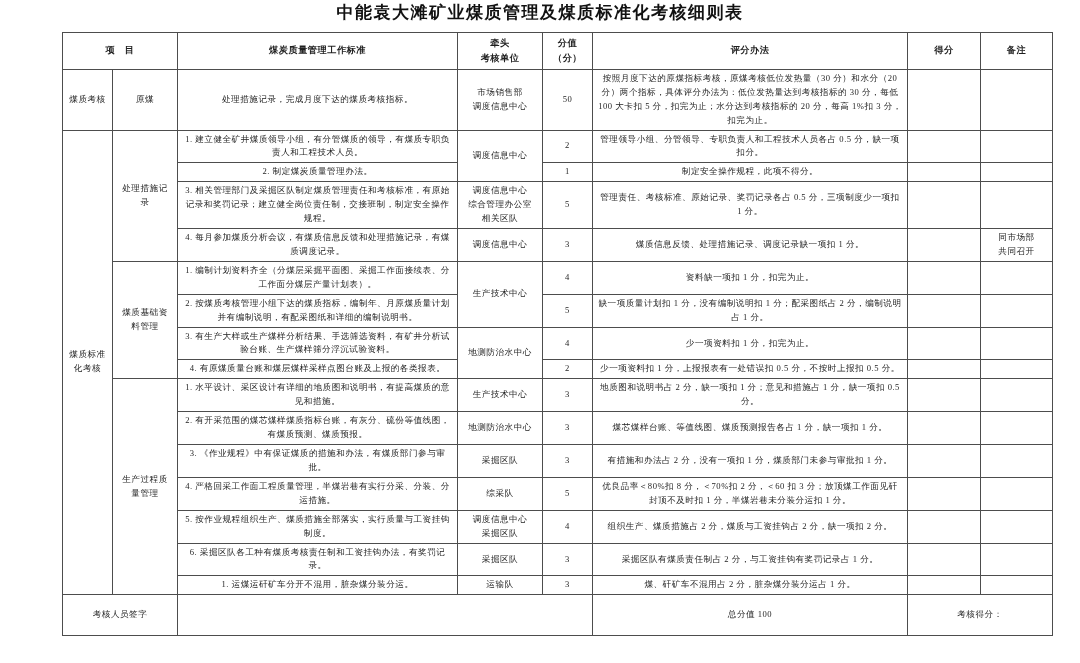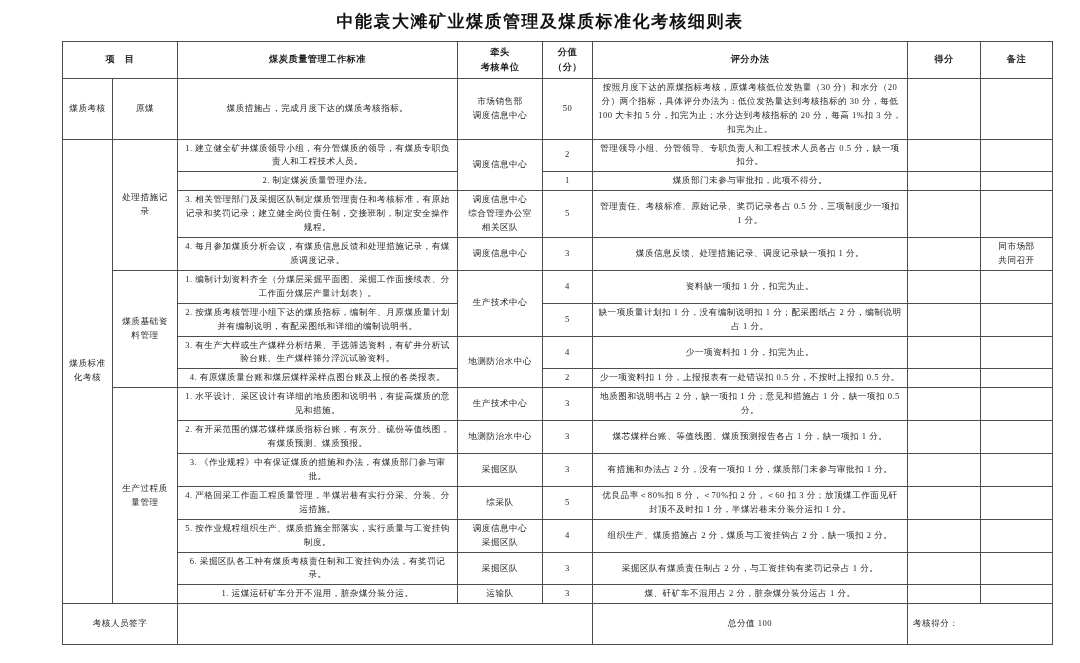--- a/index.html
+++ b/index.html
@@ -3,41 +3,41 @@
 <meta charset="utf-8">
 <style>
   html,body{margin:0;padding:0;background:#ffffff;}
   body{
     width:1080px;height:663px;overflow:hidden;
     font-family:"Liberation Serif","DejaVu Serif",serif;
     color:#1f1f1f;
   }
   .doc-title{
     text-align:center;font-size:17px;font-weight:bold;
-    padding:10px 0 8px 0;letter-spacing:1.5px;color:#111;
+    padding:1px 0 8px 0;letter-spacing:1.5px;color:#111;
   }
   table.assess{
     border-collapse:collapse;table-layout:fixed;
     width:990px;margin-left:62px;
   }
   table.assess td,table.assess th{
     border:1px solid #4d4d4d;
     font-size:8.6px;line-height:1.62;letter-spacing:0.5px;
     padding:2px 5px;vertical-align:middle;
     overflow:hidden;
   }
   table.assess th{
     font-weight:bold;text-align:center;font-size:9.2px;padding:3px 2px;
   }
   .c{text-align:center;}
   .l{text-align:center;}
   .pre{white-space:pre-line;}
   .footer-row td{height:36px;font-size:9px;}
   .sign-cell{text-align:center;padding-left:14px;font-size:9.2px;}
-  .result-cell{text-align:left;padding-left:10px;font-size:9.2px;}
+  .result-cell{text-align:center;padding-left:10px;font-size:9.2px;}
 </style>
 </head>
 <body>
 
 <div class="doc-title">中能袁大滩矿业煤质管理及煤质标准化考核细则表</div>
 
 <table class="assess">
   <colgroup>
     <col style="width:50px">
       <col style="width:65px">
@@ -57,21 +57,21 @@
 考核单位</th>
     <th>分值（分）</th>
     <th>评分办法</th>
     <th>得分</th>
     <th>备注</th>
   </tr>
 
   <tr>
     <td class="c">煤质考核</td>
     <td class="c">原煤</td>
-    <td class="l">煤质措施占，完成月度下达的煤质考核指标。</td>
+    <td class="l">处理措施记录，完成月度下达的煤质考核指标。</td>
     <td class="c pre">市场销售部
 调度信息中心</td>
     <td class="c">50</td>
     <td class="l">按照月度下达的原煤指标考核，原煤考核低位发热量（30 分）和水分（20 分）两个指标，具体评分办法为：低位发热量达到考核指标的 30 分，每低 100 大卡扣 5 分，扣完为止；水分达到考核指标的 20 分，每高 1%扣 3 分，扣完为止。</td>
     <td></td>
     <td></td>
   </tr>
 
   <tr>
     <td class="c" rowspan="15">煤质标准化考核</td>
@@ -79,21 +79,21 @@
     <td class="l">1. 建立健全矿井煤质领导小组，有分管煤质的领导，有煤质专职负责人和工程技术人员。</td>
     <td class="c pre" rowspan="2">调度信息中心</td>
     <td class="c">2</td>
     <td class="l">管理领导小组、分管领导、专职负责人和工程技术人员各占 0.5 分，缺一项扣分。</td>
     <td></td>
     <td></td>
   </tr>
   <tr>
     <td class="l">2. 制定煤炭质量管理办法。</td>
     <td class="c">1</td>
-    <td class="l">煤质部门未参与审批扣，此项不得分。</td>
+    <td class="l">制定安全操作规程，此项不得分。</td>
     <td></td>
     <td></td>
   </tr>
   <tr>
     <td class="l">3. 相关管理部门及采掘区队制定煤质管理责任和考核标准，有原始记录和奖罚记录；建立健全岗位责任制，交接班制，制定安全操作规程。</td>
     <td class="c pre">调度信息中心
 综合管理办公室
 相关区队</td>
     <td class="c">5</td>
     <td class="l">管理责任、考核标准、原始记录、奖罚记录各占 0.5 分，三项制度少一项扣 1 分。</td>

